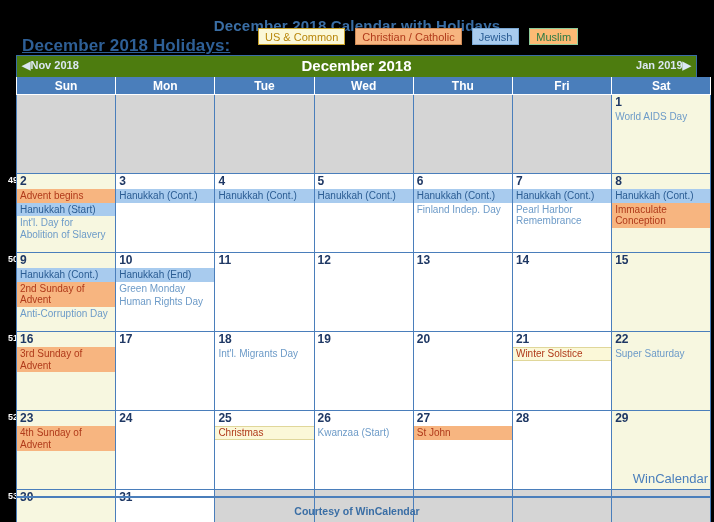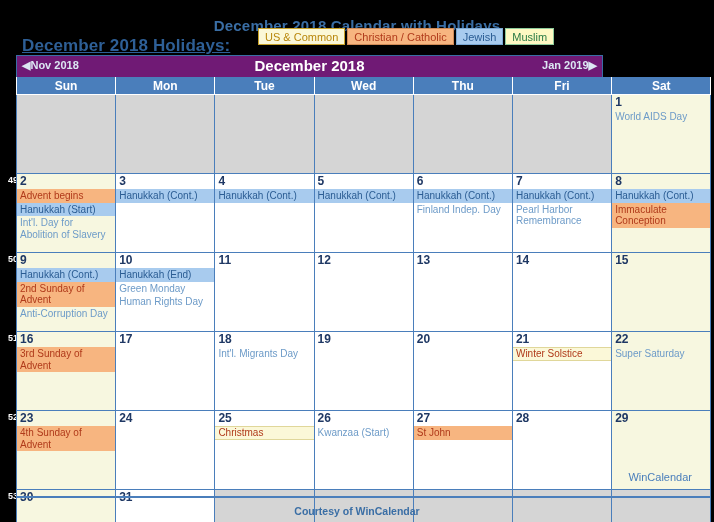--- a/index.html
+++ b/index.html
@@ -26,49 +26,49 @@
     position:absolute; left:0; top:28px; width:714px; height:22px;
   }
   .legend-label{
     position:absolute; left:22px; top:8px;
     color:#2e5f96; font-size:17px; font-weight:bold;
     letter-spacing:.1px;
     text-decoration:underline;
   }
   .legend-chips{
     position:absolute; left:258px; top:0px;
-    display:flex; align-items:flex-start;
+    display:flex; align-items:flex-start;gap:8px;
   }
   .chip{
     height:17px; line-height:16px;
     padding:0 6px;
     font-size:11px;
     border:1px solid #808080;
     margin-right:2px;
     white-space:nowrap;
     box-sizing:border-box;
   }
   .chip.us        { background:#fbf8d8; color:#b8860b; border-color:#c9a227; }
   .chip.christian { background:#f7b580; color:#b03a1a; border-color:#d08a55; }
   .chip.jewish    { background:#a8cbee; color:#2a5c93; border-color:#7aa8d4; }
-  .chip.muslim    { background:#fef9c3; color:#2a7a44; border-color:#8ecb9b; }
+  .chip.muslim    { background:#fdba74; color:#2a7a44; border-color:#8ecb9b; }
   .chip.misc      { background:#ffffff; color:#1f3864; border-color:#444444;
                     font-weight:bold; }
 
   
   .cal{
     position:absolute; left:16px; top:55px;
     width:695px; height:436px;
     box-sizing:border-box;
   }
 
   .navbar{
     position:relative;
-    height:22px; width:587px;
-    background:#701a75;
+    height:22px; width:681px;
+    background:#4d7c0f;
     box-sizing:border-box;
     border:1px solid #3a6ea5;
     border-bottom:none;
   }
   .nav-prev{
     position:absolute; left:5px; top:3px;
     font-size:11px; color:#dce7f3; font-weight:bold;
   }
   .nav-next{
     position:absolute; right:5px; top:3px;
@@ -138,22 +138,22 @@
     position:absolute; left:0; width:28px;
     text-align:center;
     padding-right:2px;
     box-sizing:border-box;
     color:#ffffff;
     font-size:9px; font-weight:bold;
   }
 
   
   .brand{
-    position:absolute; right:22px; top:471px;
-    font-size:11px; color:#4a7ebb;
+    position:absolute; right:6px; top:471px;
+    font-size:13px; color:#4a7ebb;
   }
   .courtesy{
     position:absolute; left:0; top:505px; width:714px;
     text-align:center;
     font-size:10.5px; font-weight:bold; color:#3a6ea5;
   }
   .bottom-rule{
     position:absolute; left:16px; top:496px; width:695px; height:2px;
     background:#4a7ebb;
   }

